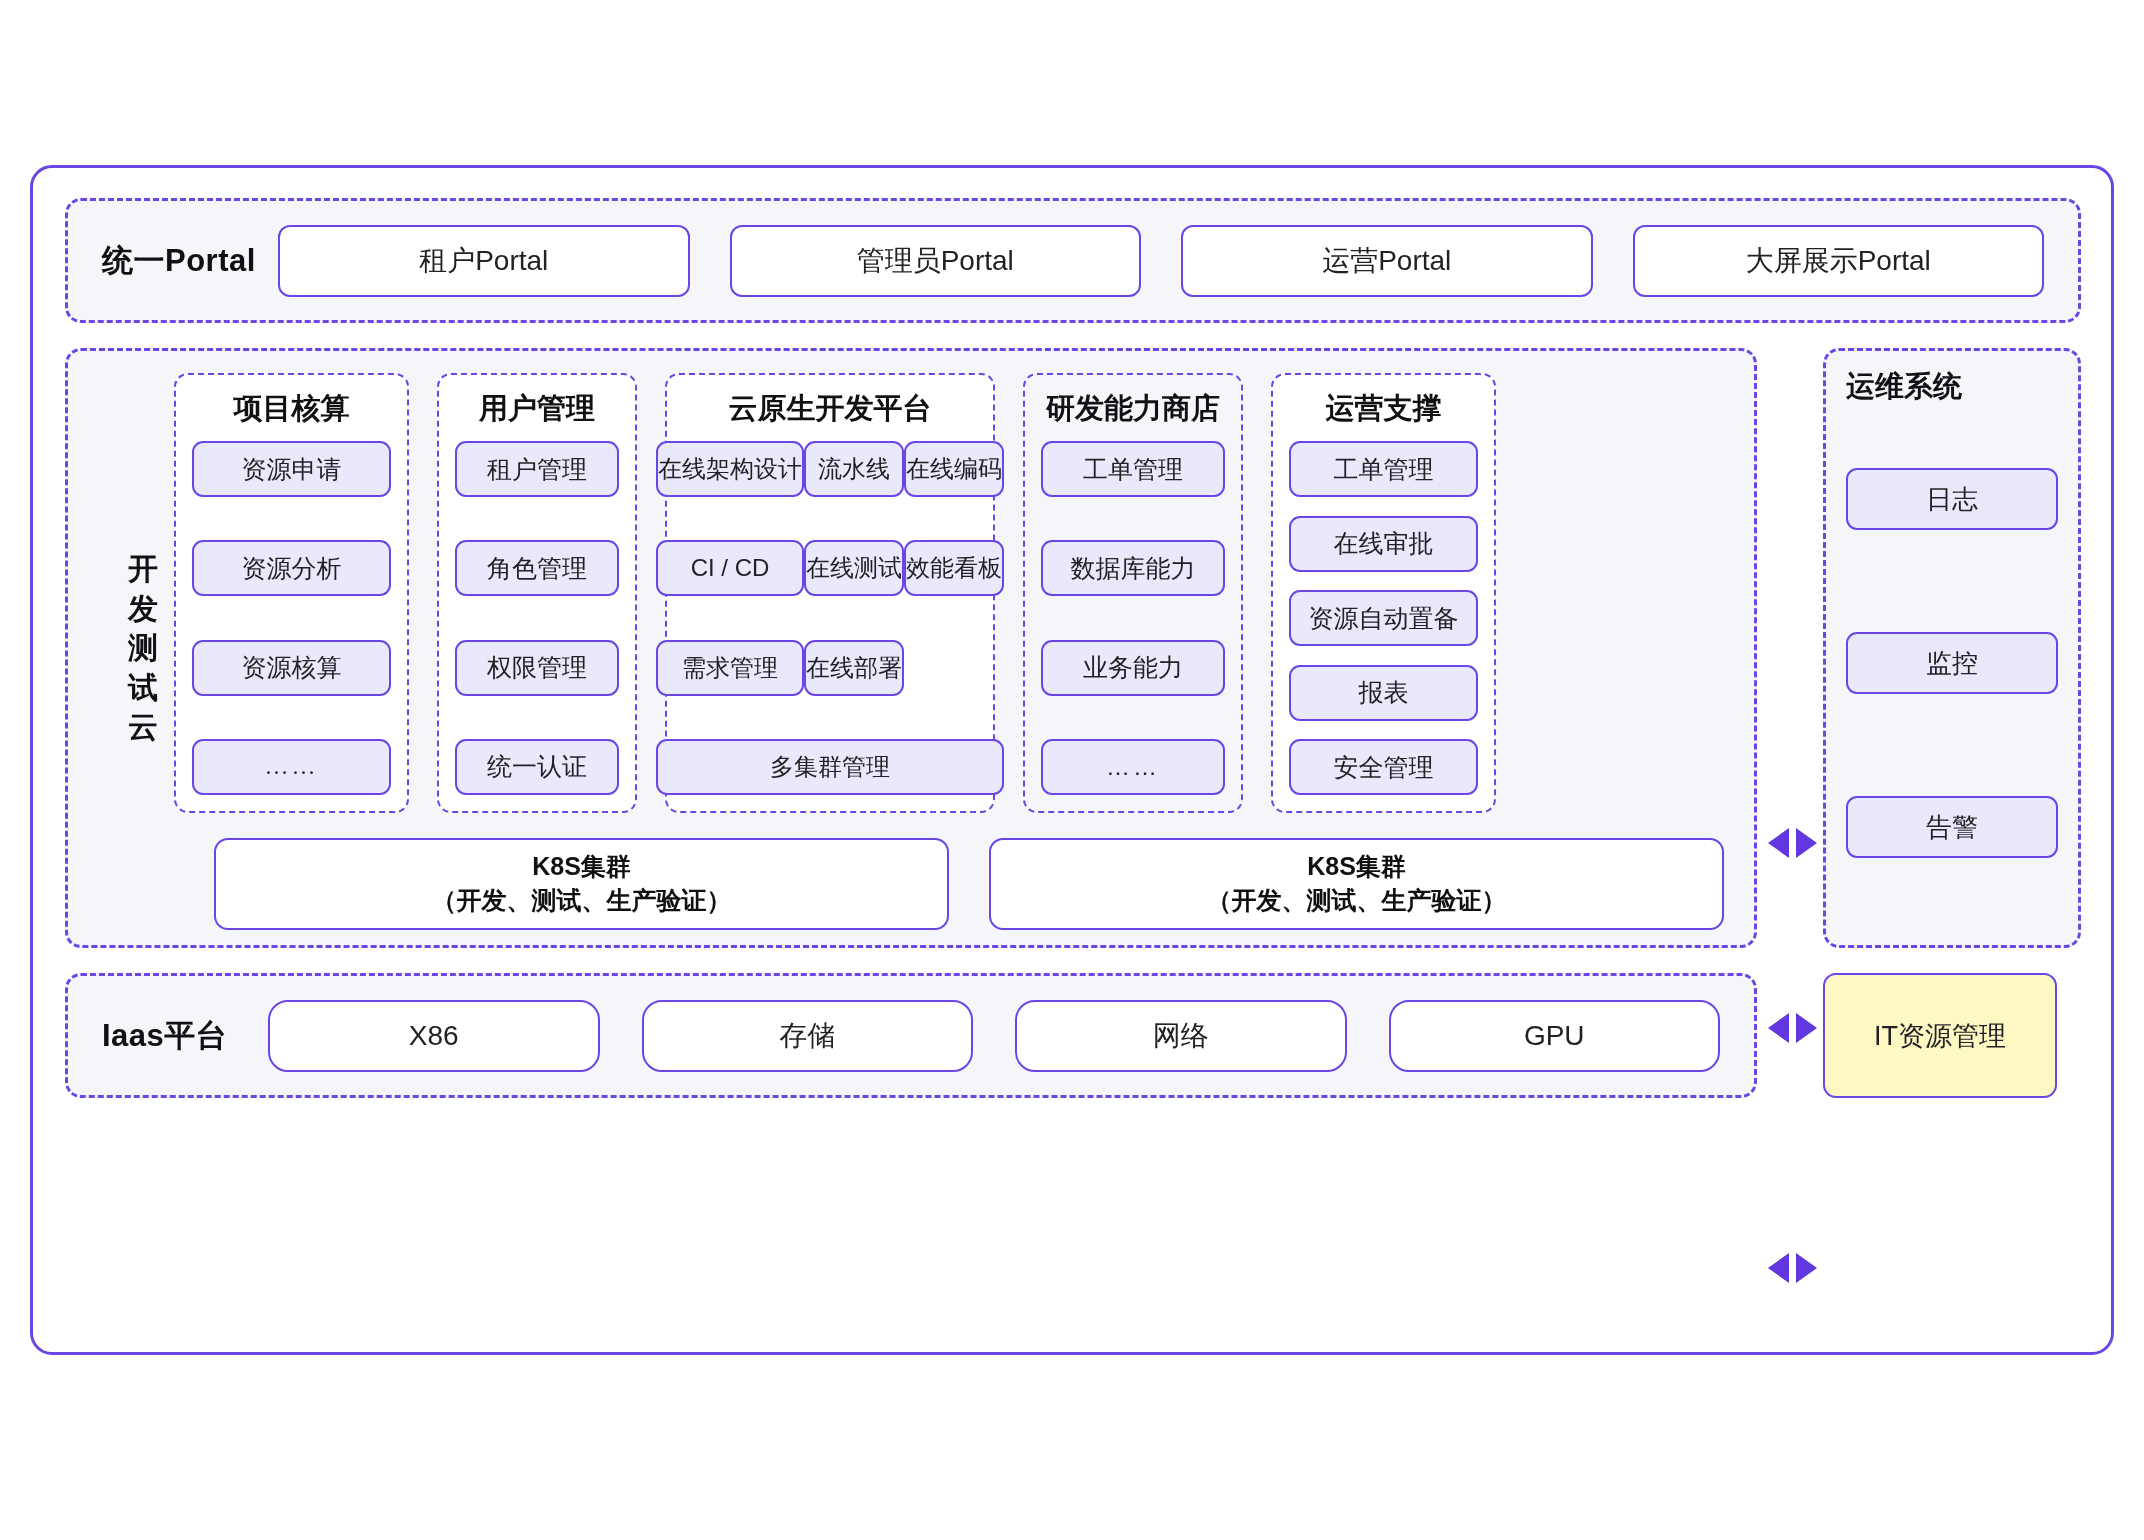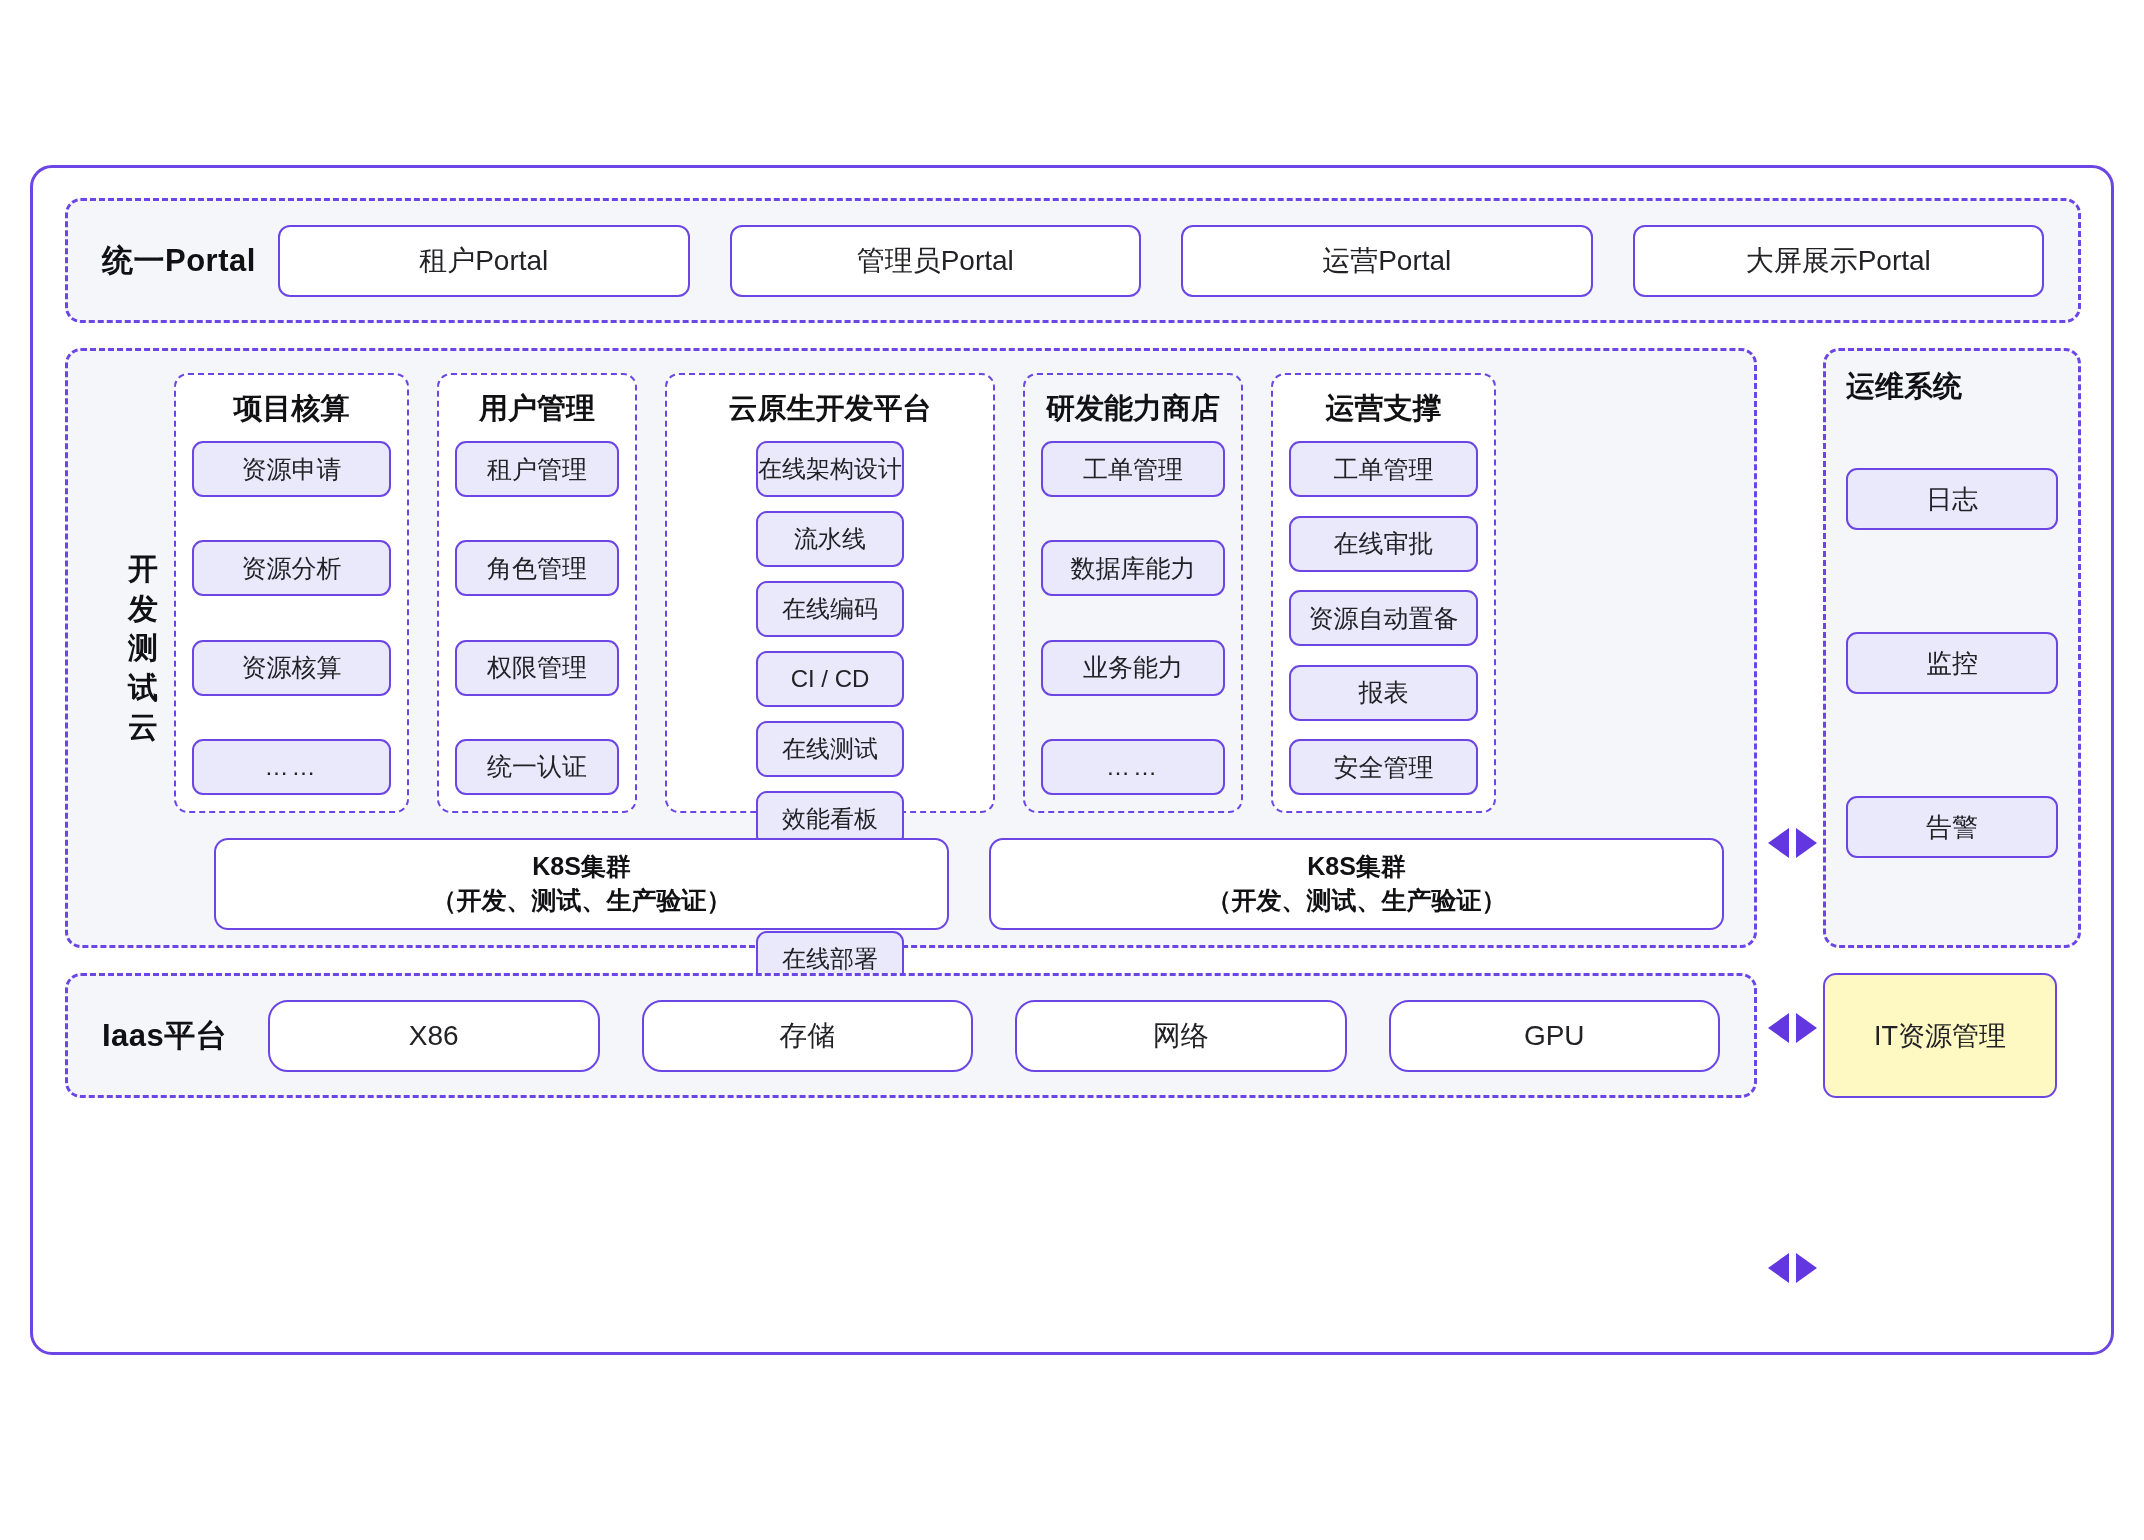--- a/index.html
+++ b/index.html
@@ -145,31 +145,31 @@
     align-items: center;
     justify-content: center;
     font-size: 25px;
     color: #222226;
     box-sizing: border-box;
     white-space: nowrap;
   }
   .chip.dots { letter-spacing: 3px; font-size: 24px; }
 
   
-  #grp-project   { width: 235px; }
+  #grp-project   { width: 235px; font-family: Liberation Serif, serif; }
   #grp-user      { width: 200px; }
   #grp-cloud     { width: 330px; align-items: center; }
   #grp-store     { width: 220px; }
   #grp-ops       { width: 225px; }
 
   
   .chip-grid {
     flex: 1;
     display: grid;
-    grid-template-columns: 1fr;
+    grid-template-columns: 1fr 1fr 1fr;
     gap: 14px 0;
     align-content: space-between;
   }
   .chip-grid .chip { height: 56px; font-size: 24px; }
   .chip-grid .chip.wide { grid-column: 1 / -1; }
 
   
   #k8s-row {
     position: absolute;
     left: 146px;

